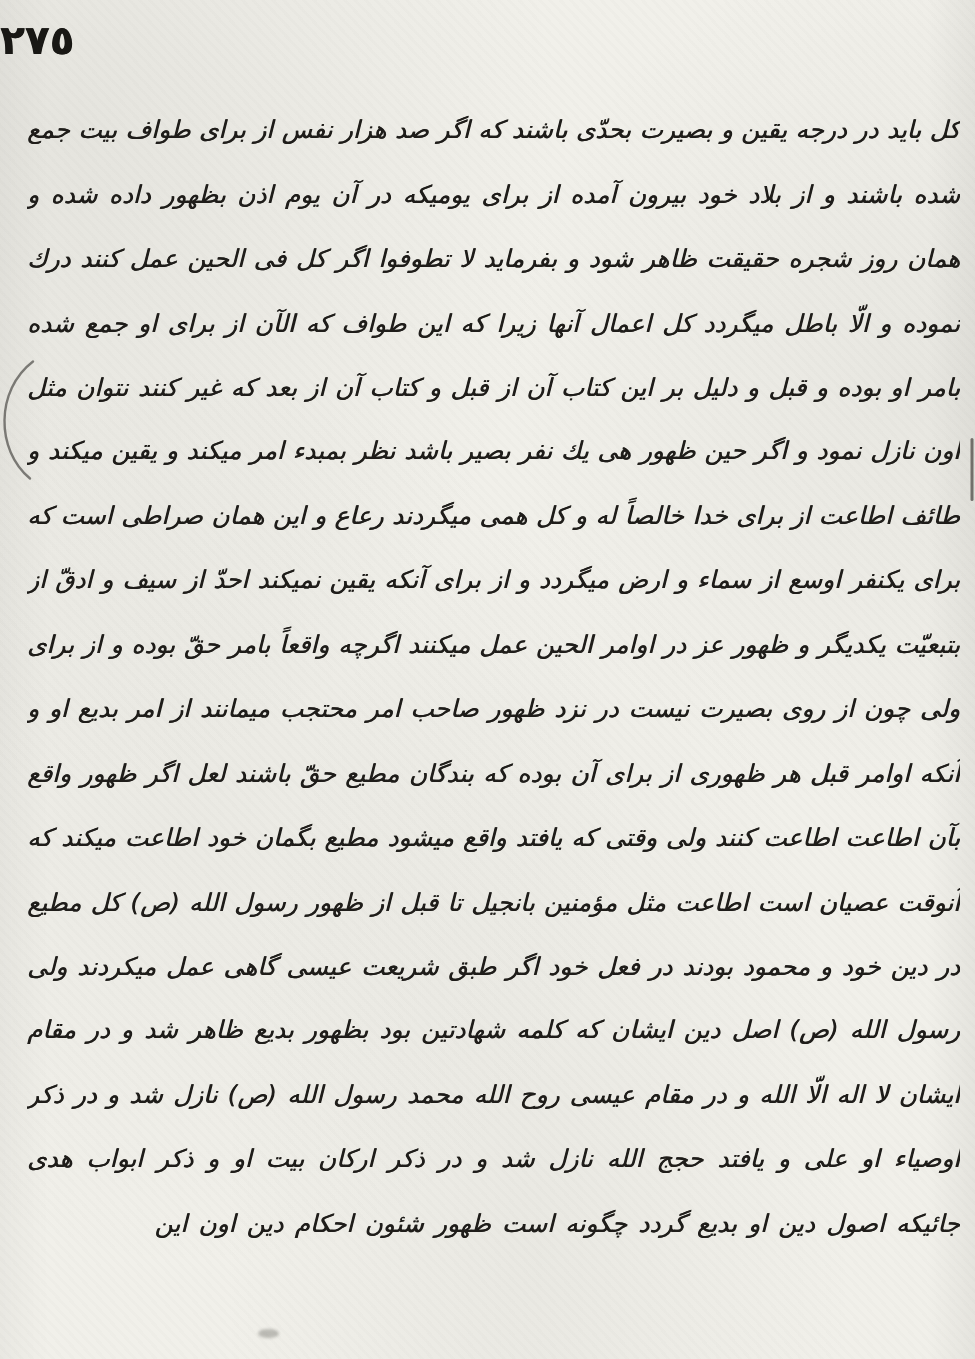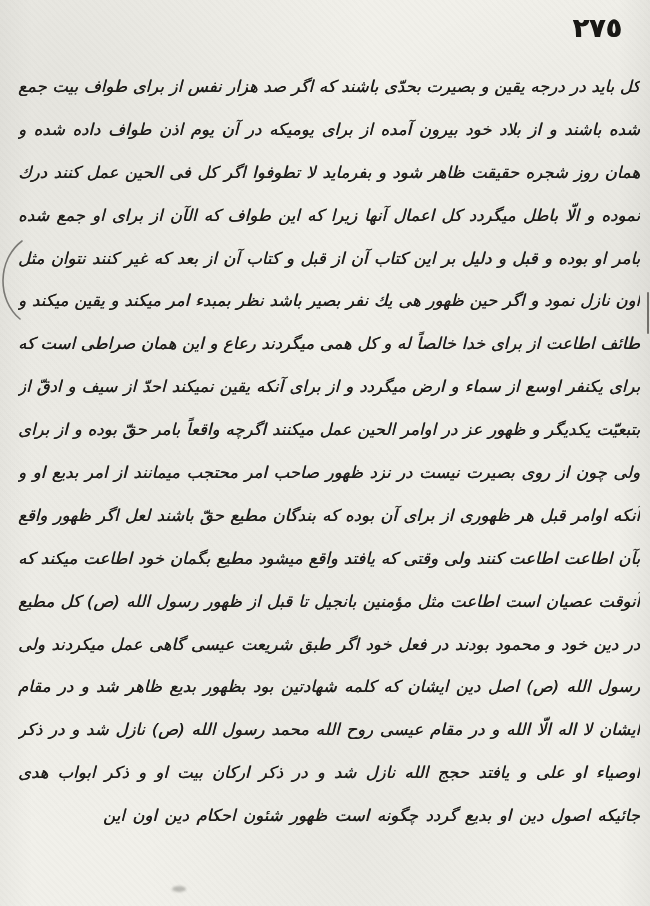--- a/index.html
+++ b/index.html
@@ -13,21 +13,21 @@
       radial-gradient(ellipse at 20% 60%, rgba(110,110,104,.05), transparent 40%),
       radial-gradient(ellipse at 55% 92%, rgba(110,110,104,.06), transparent 42%),
       repeating-linear-gradient(47deg, rgba(60,60,55,.015) 0 2px, rgba(0,0,0,0) 2px 5px),
       linear-gradient(90deg, rgba(0,0,0,.035), rgba(0,0,0,0) 5%, rgba(0,0,0,0) 95%, rgba(0,0,0,.05)),
       #f1f0ea;
     font-family:"DejaVu Sans", sans-serif;
     color:#1f1d1a;
   }
   .pnum{
     position:absolute;top:12px;left:0;width:622px;
-    text-align:right;
+    text-align:left;
     font-size:27px;font-weight:bold;
     letter-spacing:2px;
     color:#191815;
     text-shadow:0.4px 0 0 currentColor;
   }
   .text{
     position:absolute;top:66px;right:10px;left:18px;
     direction:rtl;
   }
   .line{
@@ -55,21 +55,21 @@
 </style>
 </head>
 <body>
 
 <div class="page">
 
   <div class="pnum">٢٧٥</div>
 
   <div class="text">
     <div class="line">كل بايد در درجه يقين و بصيرت بحدّى باشند كه اگر صد هزار نفس از براى طواف بيت جمع</div>
-    <div class="line">شده باشند و از بلاد خود بيرون آمده از براى يوميكه در آن يوم اذن طواف داده شده و</div>
+    <div class="line">شده باشند و از بلاد خود بيرون آمده از براى يوميكه در آن يوم اذن بظهور داده شده و</div>
     <div class="line">همان روز شجره حقيقت ظاهر شود و بفرمايد لا تطوفوا اگر كل فى الحين عمل كنند درك طواف</div>
     <div class="line">نموده و الّا باطل ميگردد كل اعمال آنها زيرا كه اين طواف كه الآن از براى او جمع شده ميكنند</div>
     <div class="line">بامر او بوده و قبل و دليل بر اين كتاب آن از قبل و كتاب آن از بعد كه غير كنند نتوان مثل</div>
     <div class="line">اون نازل نمود و اگر حين ظهور هى يك نفر بصير باشد نظر بمبدء امر ميكند و يقين ميكند و او</div>
     <div class="line">طائف اطاعت از براى خدا خالصاً له و كل همى ميگردند رعاع و اين همان صراطى است كه از</div>
     <div class="line">براى يكنفر اوسع از سماء و ارض ميگردد و از براى آنكه يقين نميكند احدّ از سيف و ادقّ از شعر</div>
     <div class="line">بتبعيّت يكديگر و ظهور عز در اوامر الحين عمل ميكنند اگرچه واقعاً بامر حقّ بوده و از براى او</div>
     <div class="line">ولى چون از روى بصيرت نيست در نزد ظهور صاحب امر محتجب ميمانند از امر بديع او و حال</div>
     <div class="line">آنكه اوامر قبل هر ظهورى از براى آن بوده كه بندگان مطيع حقّ باشند لعل اگر ظهور واقع شود</div>
     <div class="line">بآن اطاعت اطاعت كنند ولى وقتى كه يافتد واقع ميشود مطيع بگمان خود اطاعت ميكند كه</div>

